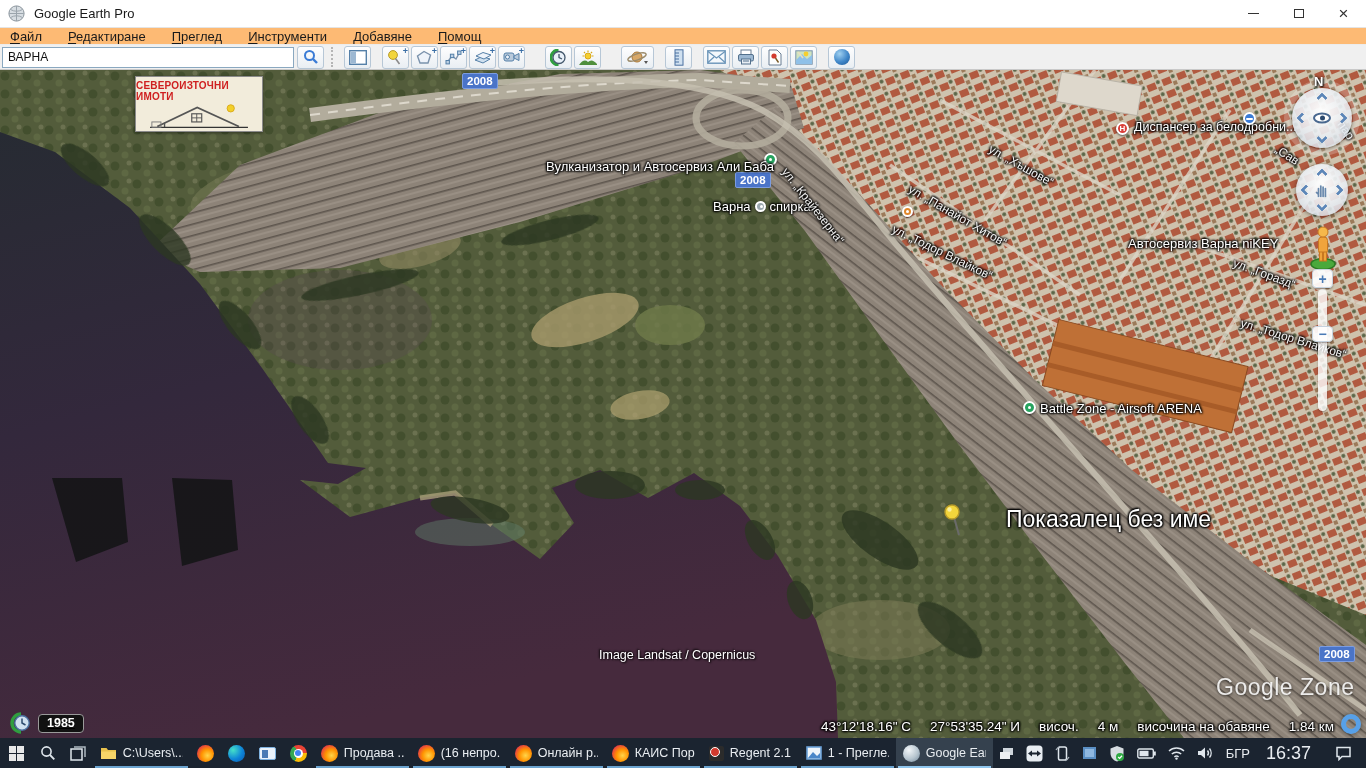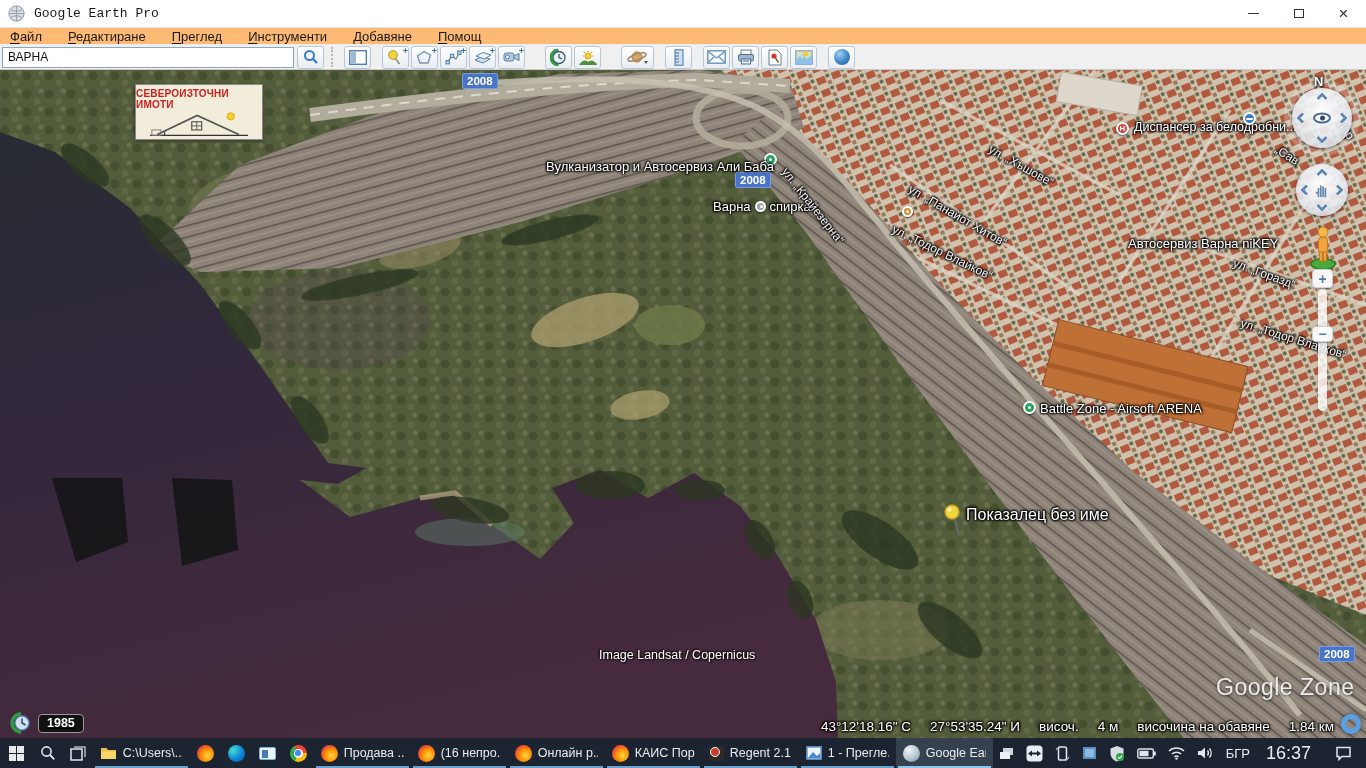--- a/index.html
+++ b/index.html
@@ -4,21 +4,21 @@
 <style>
   * { margin:0; padding:0; box-sizing:border-box; }
   html,body { width:1366px; height:768px; overflow:hidden; background:#000;
     font-family:"Liberation Sans", sans-serif; }
   .app { position:relative; width:1366px; height:768px; background:#fff; }
 
   
   .titlebar { position:absolute; left:0; top:0; width:1366px; height:28px; background:#fff;
     display:flex; align-items:center; border-bottom:1px solid #e4e4e4; }
   .titlebar .appicon { margin-left:8px; width:17px; height:17px; }
-  .titlebar .title { margin-left:9px; font-size:13px; color:#1a1a1a;font-family:Liberation Mono, monospace; }
+  .titlebar .title { margin-left:9px; font-size:13px; color:#1a1a1a; }
   .wincontrols { margin-left:auto; display:flex; height:100%; }
   .winbtn { width:45px; height:100%; display:flex; align-items:center; justify-content:center; color:#333; }
   .winbtn .minglyph { width:11px; height:1px; background:#333; display:block; }
   .winbtn .maxglyph { width:10px; height:9px; border:1.4px solid #333; display:block; }
   .winbtn.close { font-size:17px; line-height:1; }
 
   
   .menubar { position:absolute; left:0; top:28px; width:1366px; height:17px; background:#fdba74;
     display:flex; align-items:center; font-size:13px; color:#1a1a1a; border-bottom:1px solid #ececec; }
   .menubar .mitem { padding:0 13px; }
@@ -37,21 +37,21 @@
   .tgap { width:9px; }
   .plus { position:absolute; top:-1px; right:0; font-size:9px; font-weight:bold; color:#3a6ea5; }
 
   
   .map { position:absolute; left:0; top:70px; width:1366px; height:668px; overflow:hidden; background:#535c3b; cursor:default; }
   .map svg.base { position:absolute; left:0; top:0; }
 
   .mlabel { position:absolute; z-index:3; color:#fff; font-size:13px; white-space:nowrap;
     text-shadow:1px 1px 2px #000,-1px -1px 2px #000,1px -1px 2px #000,-1px 1px 2px #000; }
   .street { font-size:12px; transform-origin:0 0; color:#f4f4f4; }
-  .big { font-size:16px; }
+  .big { font-size:23px;margin-left:40px; }
   .shield { position:absolute; z-index:3; background:#4a74c8; border:1px solid #7b9ce0; color:#fff;
     font-size:11.5px; font-weight:bold; padding:0 4px; border-radius:2px; line-height:14px; }
   .poi { position:absolute; z-index:3; width:13px; height:13px; border-radius:50%;
     border:2px solid #fff; box-shadow:0 1px 2px rgba(0,0,0,.55); }
   .poi::after { content:""; position:absolute; left:50%; top:50%; width:3px; height:3px; margin:-1.5px;
     border-radius:50%; background:#fff; }
   .poi.hospital { background:#d9403a; }
   .poi.hospital::after { content:"H"; width:auto; height:auto; background:none; font:bold 8px "Liberation Sans",sans-serif;
     color:#fff; margin:0; transform:translate(-50%,-52%); }
   .poi.green { background:#27a35f; }
@@ -60,21 +60,21 @@
   .poi.food  { width:11px; height:11px; background:#e0882c; }
   .poi.stop  { width:11px; height:11px; background:#9aa7ad; }
 
   .watermark { position:absolute; left:126px; top:574px; z-index:2; font-size:30px; font-weight:bold;
     letter-spacing:1px; color:rgba(170,28,28,.62); white-space:nowrap; }
   .attribution { position:absolute; left:599px; top:578px; z-index:3; color:#fff; font-size:12.5px;
     text-shadow:1px 1px 2px #000,-1px -1px 2px #000; }
   .brand { position:absolute; left:1216px; top:604px; z-index:3; color:rgba(255,255,255,.88);
     font-size:23px; letter-spacing:.5px; text-shadow:0 1px 3px rgba(0,0,0,.6); }
 
-  .logocard { position:absolute; left:135px; top:14px; z-index:4; width:128px; height:56px;
+  .logocard { position:absolute; left:135px; top:6px; z-index:4; width:128px; height:56px;
     background:#f2ecdb; border:1px solid #8a8a8a; box-shadow:0 1px 3px rgba(0,0,0,.4);
     display:flex; flex-direction:column; align-items:center; }
   .logocard .lg-title { font-size:10px; font-weight:bold; color:#cf2020; margin-top:3px; letter-spacing:.2px; }
 
   
   .histwrap { position:absolute; left:10px; top:642px; z-index:5; display:flex; align-items:center;text-decoration:underline; }
   .histbadge { margin-left:6px; background:#111; border:1px solid #9a9a9a; border-radius:4px;
     color:#fff; font-weight:bold; font-size:12.5px; padding:1px 8px 2px; }
   .streamicon { position:absolute; right:5px; top:644px; z-index:6; width:20px; height:20px;
     border:5px solid #57a0e8; border-radius:50%; box-shadow:0 0 4px rgba(0,0,0,.5); }

